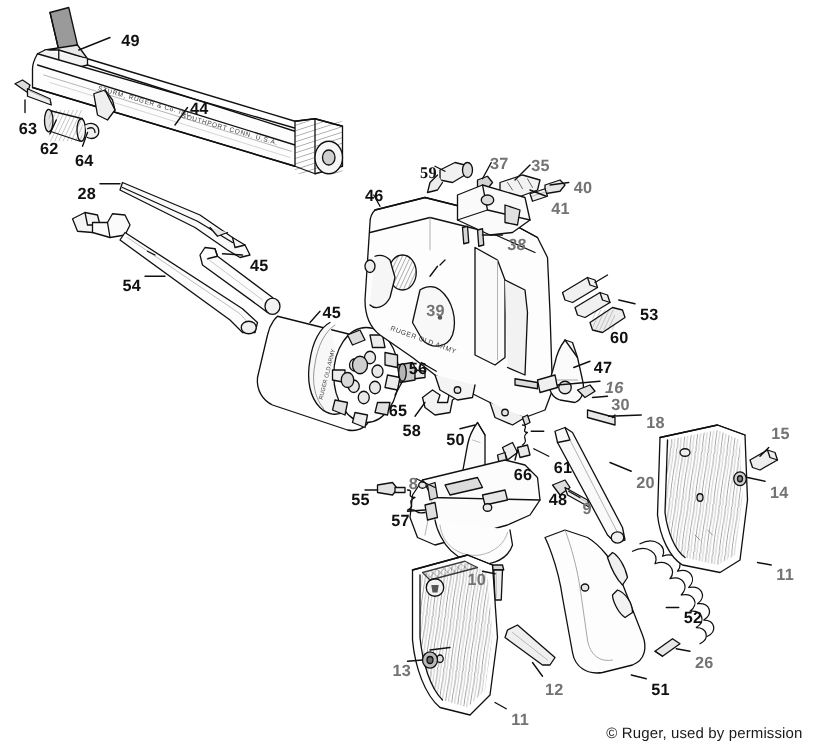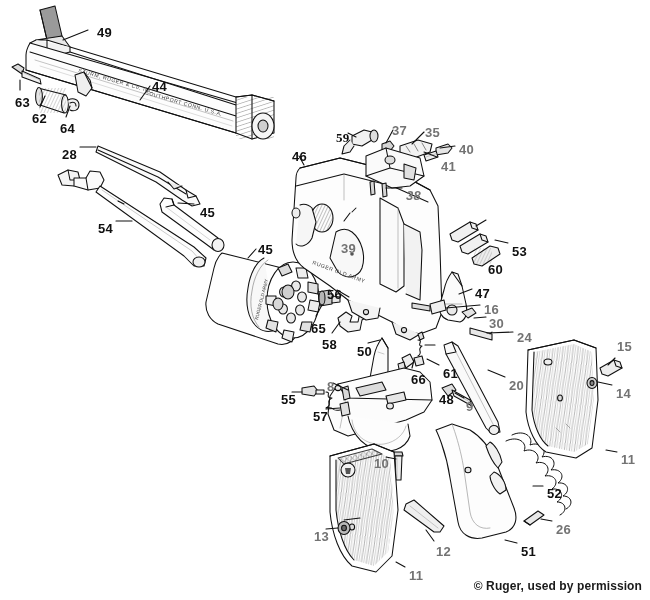--- a/index.html
+++ b/index.html
@@ -5,21 +5,21 @@
 <style>
   html,body{margin:0;padding:0;background:#ffffff;}
   body{width:650px;height:600px;overflow:hidden;
        font-family:"Liberation Sans","DejaVu Sans",sans-serif;}
   #stage{position:relative;width:650px;height:600px;background:#fff;}
   #art{position:absolute;left:0;top:0;width:650px;height:600px;}
   .lbl{position:absolute;font-weight:bold;font-size:13px;line-height:1;
        white-space:nowrap;letter-spacing:.2px;}
   .lbl.blk{color:#101010;}
   .lbl.red{color:#737373;}
-  #credit{position:absolute;right:8px;bottom:7px;font-size:12px;font-weight:bold;
+  #credit{position:absolute;right:8px;bottom:7px;font-size:12px;font-weight:normal;
           color:#1a1a1a;white-space:nowrap;letter-spacing:.1px;}
 </style>
 </head>
 <body>
 
 <div id="stage">
 
   <svg id="art" viewBox="0 0 650 600" xmlns="http://www.w3.org/2000/svg">
     <defs>
       <pattern id="knurl" width="3" height="3" patternUnits="userSpaceOnUse" patternTransform="rotate(25)">
@@ -459,23 +459,23 @@
       <div class="lbl blk" style="left: 336px; top: 131px; font-family: Liberation Serif, serif;">59</div>
       <div class="lbl red" style="left: 392px; top: 124px;">37</div>
       <div class="lbl red" style="left: 425px; top: 126px;">35</div>
       <div class="lbl red" style="left: 459px; top: 143px;">40</div>
       <div class="lbl red" style="left: 441px; top: 160px;">41</div>
       <div class="lbl red" style="left: 406px; top: 189px; font-style: italic;">38</div>
       <div class="lbl red" style="left: 341px; top: 242px;">39</div>
       <div class="lbl blk" style="left: 488px; top: 216px; margin-top: 47px;">60</div>
       <div class="lbl blk" style="left: 512px; top: 245px;">53</div>
       <div class="lbl blk" style="left: 475px; top: 287px;">47</div>
-      <div class="lbl red" style="left: 484px; top: 303px;">16</div>
+      <div class="lbl red" style="left: 484px; top: 303px; font-style: italic;">16</div>
       <div class="lbl red" style="left: 489px; top: 317px;">30</div>
-      <div class="lbl red" style="left: 517px; top: 331px;">24</div>
+      <div class="lbl red" style="left: 517px; top: 331px;">18</div>
       <div class="lbl red" style="left: 617px; top: 340px;">15</div>
       <div class="lbl red" style="left: 616px; top: 387px;">14</div>
       <div class="lbl red" style="left: 509px; top: 379px;">20</div>
       <div class="lbl blk" style="left: 439px; top: 345px; margin-top: 48px;">48</div>
       <div class="lbl blk" style="left: 443px; top: 367px;">61</div>
       <div class="lbl blk" style="left: 411px; top: 373px;">66</div>
       <div class="lbl blk" style="left: 357px; top: 345px;">50</div>
       <div class="lbl red" style="left: 466px; top: 400px;">9</div>
       <div class="lbl red" style="left: 327px; top: 380px;">8</div>
       <div class="lbl blk" style="left: 281px; top: 393px;">55</div>

